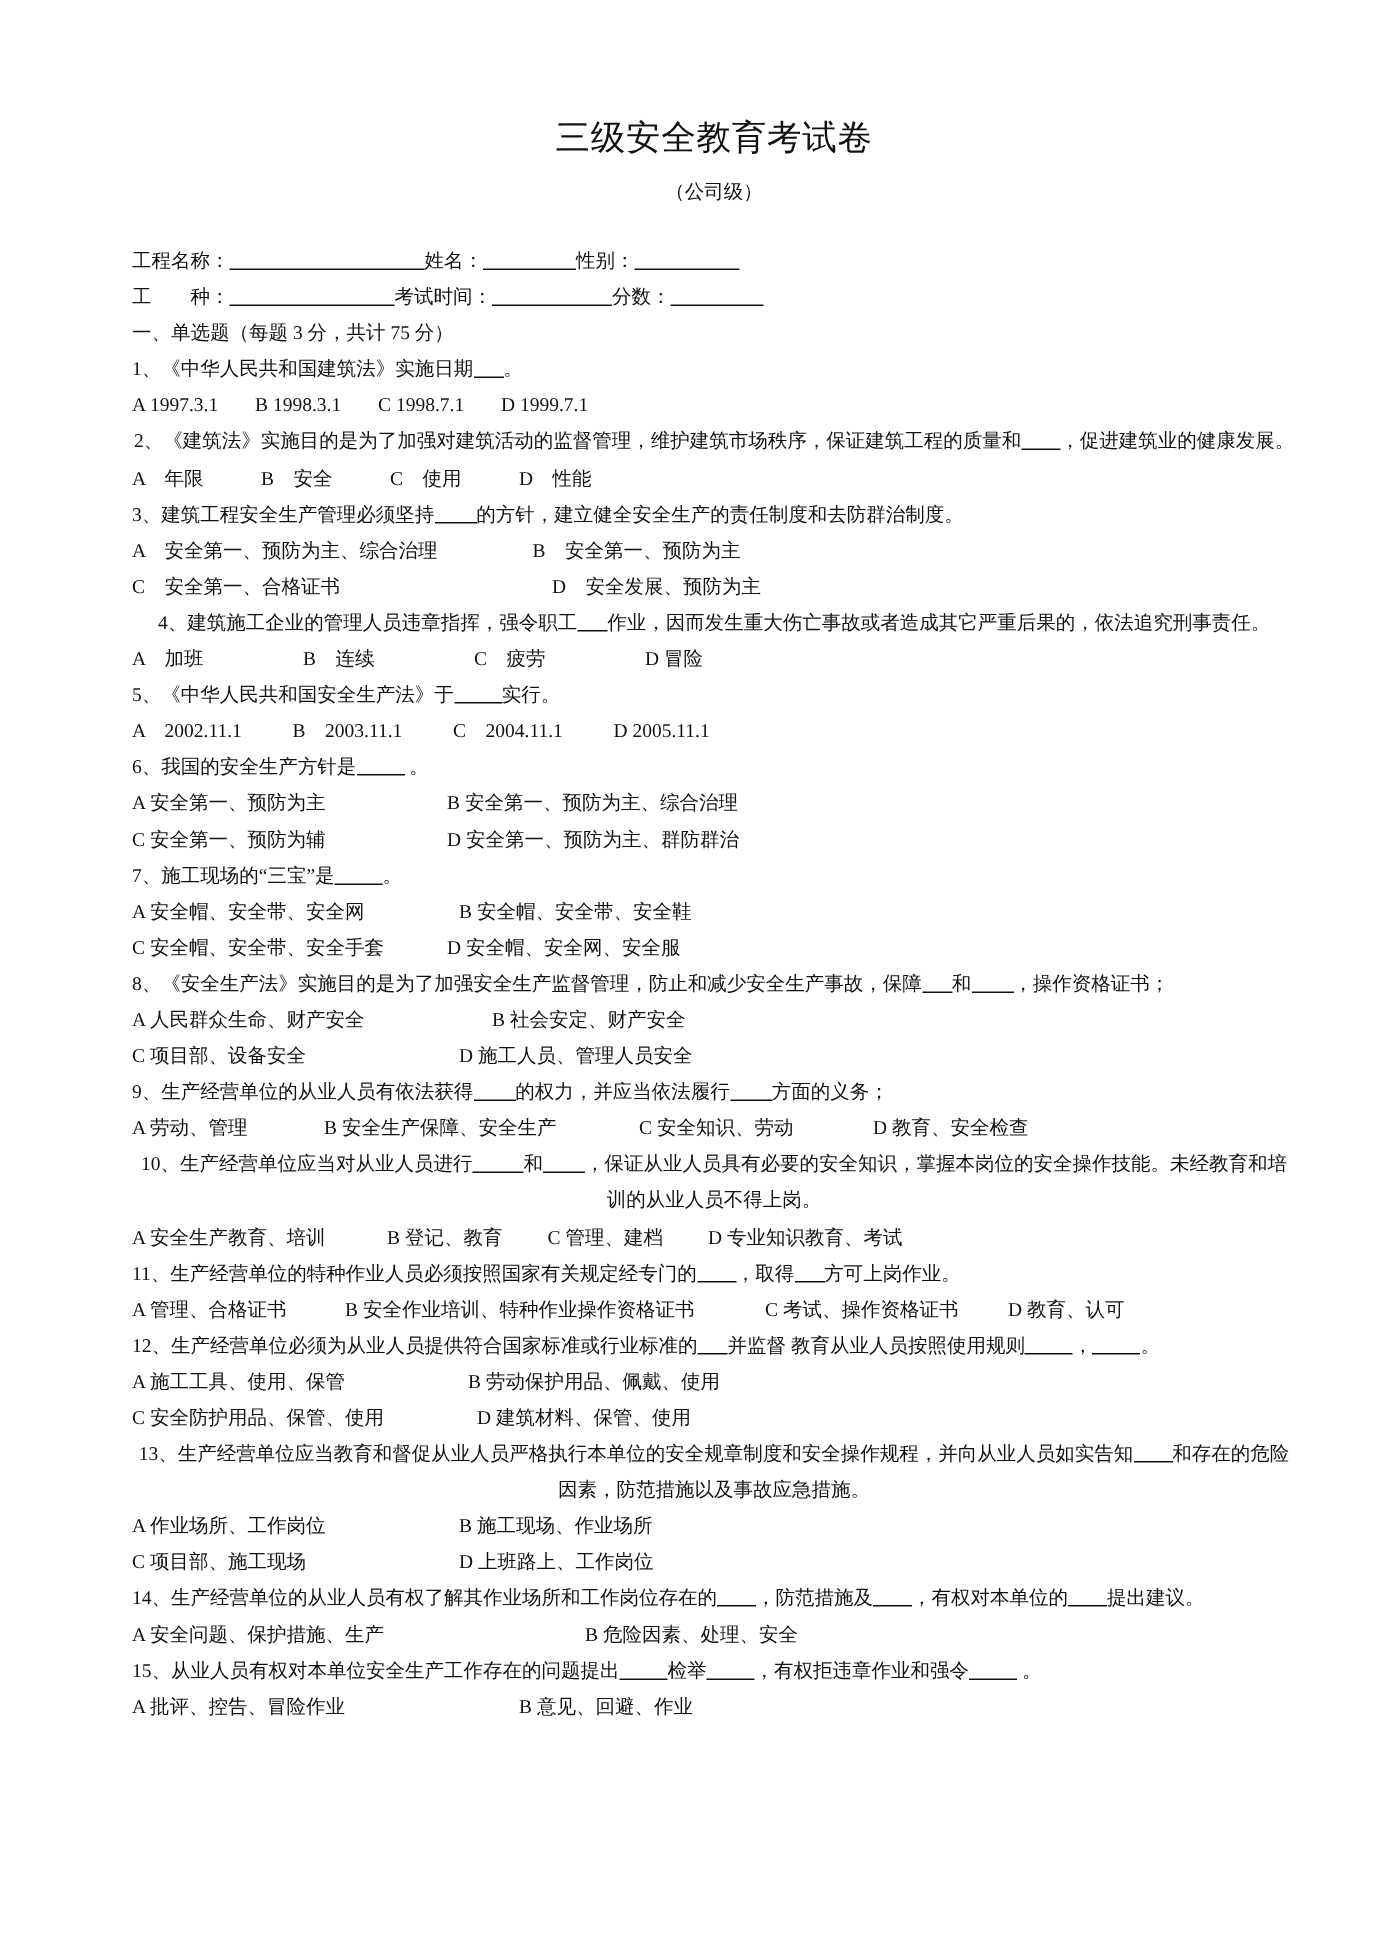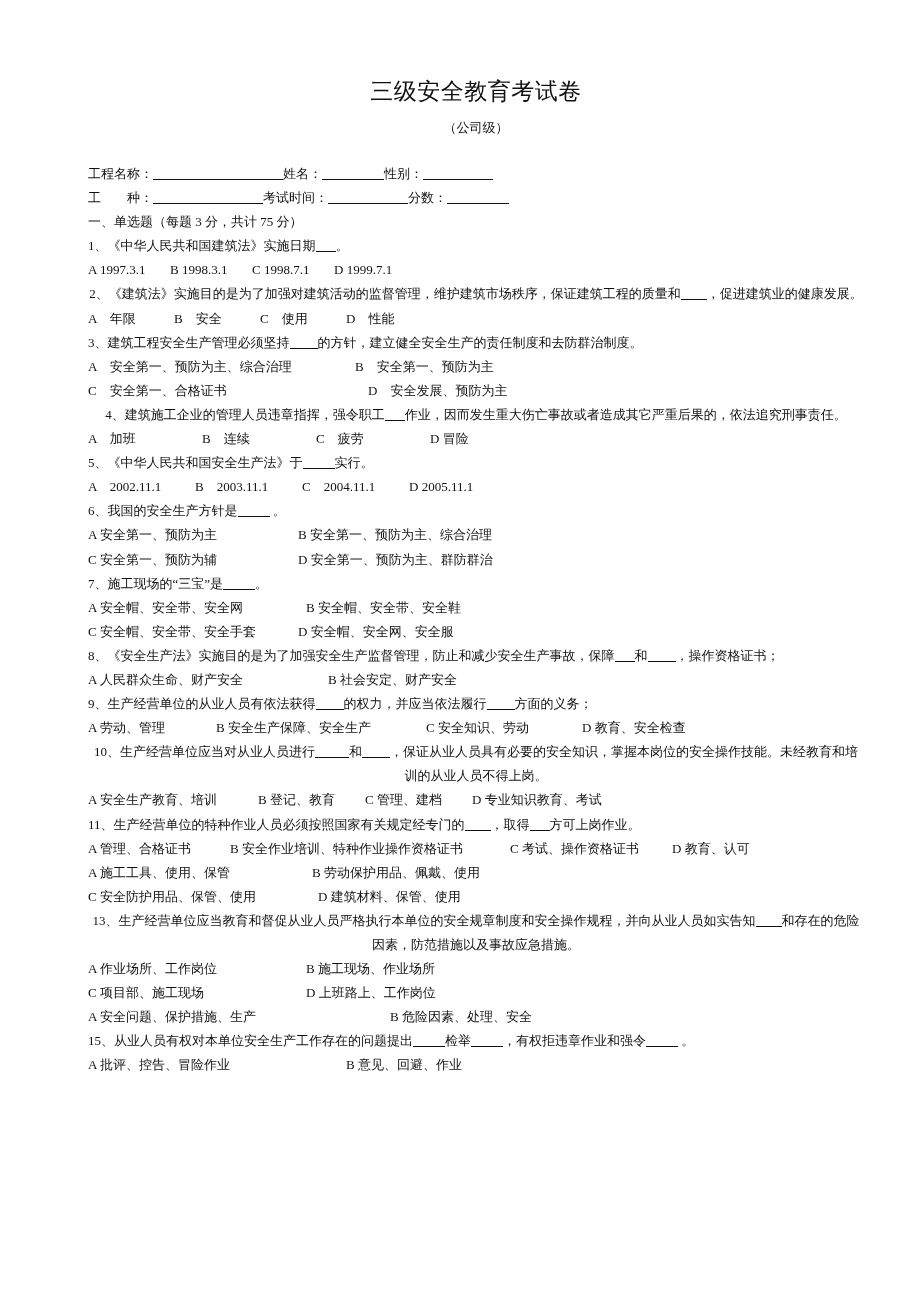--- a/index.html
+++ b/index.html
@@ -99,20 +99,23 @@
     <div class="line">
       <span class="opt" style="width:210px">C 安全帽、安全带、安全手套</span><span class="opt">D 安全帽、安全网、安全服</span>
     </div>
 
     <div class="line">
       <span>8、《安全生产法》实施目的是为了加强安全生产监督管理，防止和减少安全生产事故，保障</span><span class="blank" style="width:20px"></span><span>和</span><span class="blank" style="width:28px"></span><span>，操作资格证书；</span>
     </div>
     <div class="line">
       <span class="opt" style="width:240px">A 人民群众生命、财产安全</span><span class="opt">B 社会安定、财产安全</span>
     </div>
+    <div class="line">
+      <span class="opt" style="width:218px">C 项目部、设备安全</span><span class="opt">D 施工人员、管理人员安全</span>
+    </div>
 
     <div class="line">
       <span>9、生产经营单位的从业人员有依法获得</span><span class="blank" style="width:28px"></span><span>的权力，并应当依法履行</span><span class="blank" style="width:28px"></span><span>方面的义务；</span>
     </div>
     <div class="line">
       <span class="opt" style="width:128px">A 劳动、管理</span><span class="opt" style="width:210px">B 安全生产保障、安全生产</span><span class="opt" style="width:156px">C 安全知识、劳动</span><span class="opt">D 教育、安全检查</span>
     </div>
 
     <div class="wrap">
       <span>10、生产经营单位应当对从业人员进行</span><span class="blank" style="width:34px"></span><span>和</span><span class="blank" style="width:28px"></span><span>，保证从业人员具有必要的安全知识，掌握本岗位的安全操作技能。未经教育和培训的从业人员不得上岗。</span>
@@ -122,37 +125,43 @@
     </div>
 
     <div class="line">
       <span>11、生产经营单位的特种作业人员必须按照国家有关规定经专门的</span><span class="blank" style="width:26px"></span><span>，取得</span><span class="blank" style="width:20px"></span><span>方可上岗作业。</span>
     </div>
     <div class="line">
       <span class="opt" style="width:142px">A 管理、合格证书</span><span class="opt" style="width:280px">B 安全作业培训、特种作业操作资格证书</span><span class="opt" style="width:162px">C 考试、操作资格证书</span><span class="opt">D 教育、认可</span>
     </div>
 
     <div class="line">
+      <span>12、生产经营单位必须为从业人员提供符合国家标准或行业标准的</span><span class="blank" style="width:20px"></span><span>并监督 教育从业人员按照使用规则</span><span class="blank" style="width:32px"></span><span>，</span><span class="blank" style="width:32px"></span><span>。</span>
+    </div>
+    <div class="line">
       <span class="opt" style="width:224px">A 施工工具、使用、保管</span><span class="opt">B 劳动保护用品、佩戴、使用</span>
     </div>
     <div class="line">
       <span class="opt" style="width:230px">C 安全防护用品、保管、使用</span><span class="opt">D 建筑材料、保管、使用</span>
     </div>
 
     <div class="wrap">
       <span>13、生产经营单位应当教育和督促从业人员严格执行本单位的安全规章制度和安全操作规程，并向从业人员如实告知</span><span class="blank" style="width:26px"></span><span>和存在的危险因素，防范措施以及事故应急措施。</span>
     </div>
     <div class="line">
       <span class="opt" style="width:218px">A 作业场所、工作岗位</span><span class="opt">B 施工现场、作业场所</span>
     </div>
     <div class="line">
       <span class="opt" style="width:218px">C 项目部、施工现场</span><span class="opt">D 上班路上、工作岗位</span>
     </div>
 
     <div class="line">
+      <span>14、生产经营单位的从业人员有权了解其作业场所和工作岗位存在的</span><span class="blank" style="width:26px"></span><span>，防范措施及</span><span class="blank" style="width:26px"></span><span>，有权对本单位的</span><span class="blank" style="width:26px"></span><span>提出建议。</span>
+    </div>
+    <div class="line">
       <span class="opt" style="width:302px">A 安全问题、保护措施、生产</span><span class="opt">B 危险因素、处理、安全</span>
     </div>
 
     <div class="line">
       <span>15、从业人员有权对本单位安全生产工作存在的问题提出</span><span class="blank" style="width:32px"></span><span>检举</span><span class="blank" style="width:32px"></span><span>，有权拒违章作业和强令</span><span class="blank" style="width:32px"></span><span> 。</span>
     </div>
     <div class="line">
       <span class="opt" style="width:258px">A 批评、控告、冒险作业</span><span class="opt">B 意见、回避、作业</span>
     </div>
   </div>

